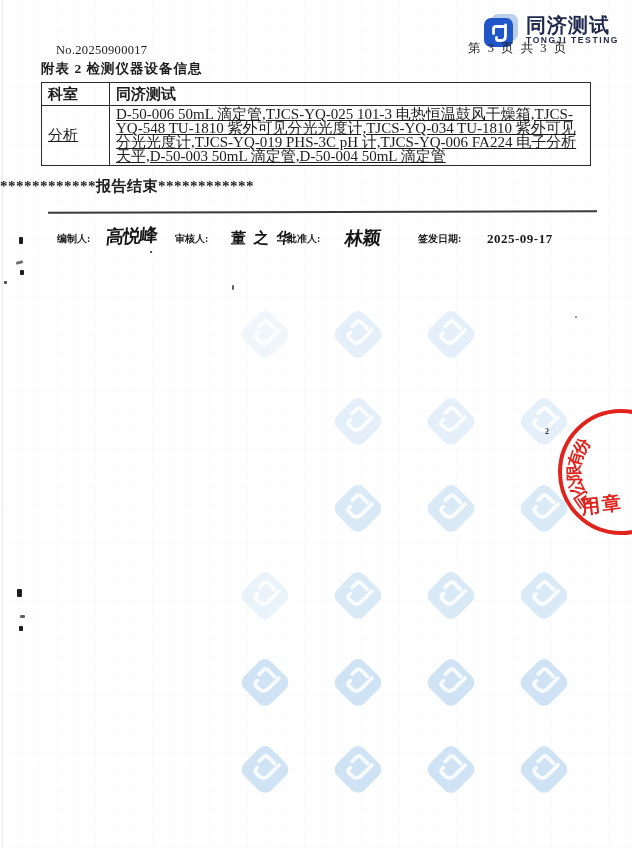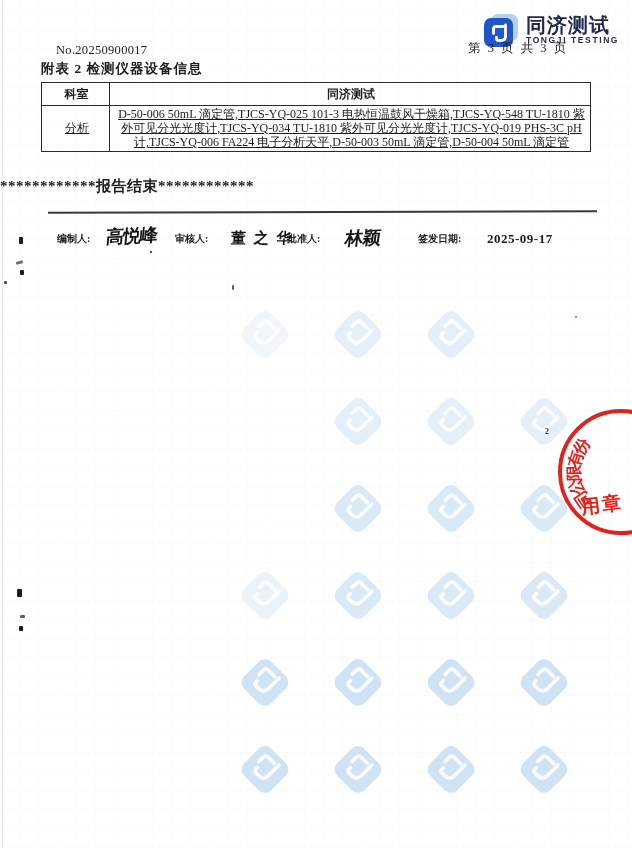--- a/index.html
+++ b/index.html
@@ -17,21 +17,21 @@
   .doc-no{left:56px;top:43px;font-size:12.5px;letter-spacing:.3px;}
   .appendix{left:41px;top:60px;font-size:13.5px;font-weight:600;letter-spacing:1px;}
   .page-num{left:468px;top:40px;font-size:12.5px;letter-spacing:2px;z-index:6;font-family:Liberation Serif, serif;}
   .logo{left:484px;top:14px;display:flex;align-items:flex-start;z-index:5;}
   .logo-text{margin-left:4px;}
   .logo-cn{font-family:"Liberation Sans","DejaVu Sans",sans-serif;font-size:20px;font-weight:700;letter-spacing:1px;line-height:22px;}
   .logo-en{font-family:Liberation Sans, sans-serif;font-size:8.5px;font-weight:700;letter-spacing:1.6px;line-height:9px;}
   
   .tbl-wrap{left:41px;top:82px;width:550px;z-index:3;}
   table.equip{border-collapse:collapse;width:550px;table-layout:fixed;}
-  table.equip th,table.equip td{border:1px solid #2b2b2b;font-size:12px;text-align:center;font-weight:400;}
+  table.equip th,table.equip td{border:1px solid #2b2b2b;font-size:15px;text-align:left;font-weight:400;}
   table.equip th{height:20px;padding:1px 4px 1px 6px;font-weight:600;}
   table.equip td{padding:1px 3px 2px 6px;vertical-align:middle;line-height:14px;text-decoration:underline;}
   .col-dept{width:68px;}
   
   .report-end{left:0;top:177px;width:618px;text-align:left;font-size:15px;font-weight:700;letter-spacing:.5px;z-index:3;}
   .rule{left:48px;top:211px;width:549px;height:2px;background:#3a3a3a;transform:rotate(-.15deg);z-index:3;}
   
   .lab{top:232px;font-size:10px;font-weight:600;z-index:3;}
   .sig{z-index:3;color:#141414;white-space:nowrap;}
   .sig1{left:106px;top:224px;font-size:18px;font-weight:600;transform:rotate(-3deg) skewX(-8deg);letter-spacing:-1px;}

